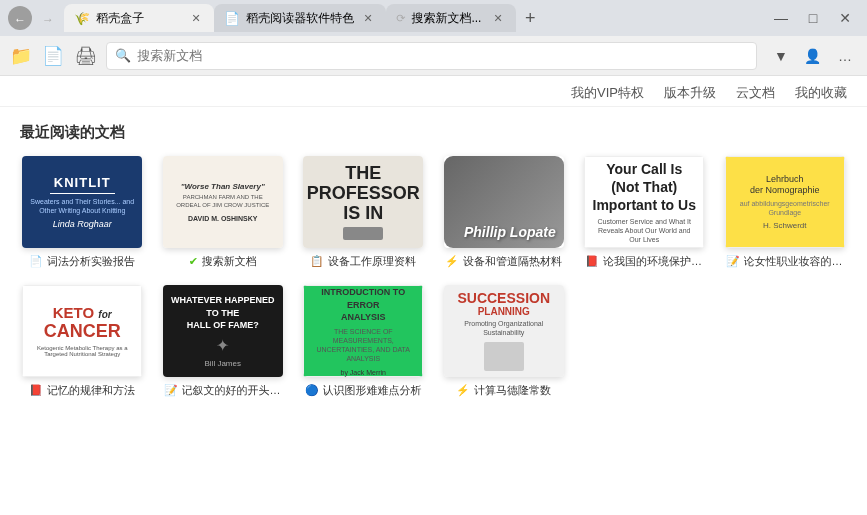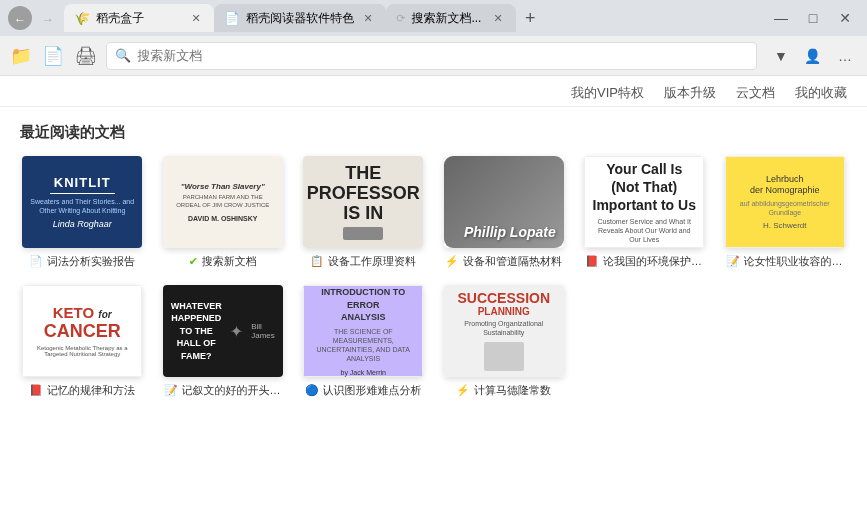--- a/index.html
+++ b/index.html
@@ -74,26 +74,26 @@
     .cover-lehrbuch .lb-title { font-size: 9px; color: #333; text-align: center; line-height: 1.3; }
     .cover-lehrbuch .lb-author { font-size: 8px; color: #555; margin-top: 4px; }
     .cover-lehrbuch .lb-sub { font-size: 7px; color: #777; text-align: center; margin-top: 2px; line-height: 1.3; }
 
     .cover-keto { background: white; display: flex; flex-direction: column; align-items: center; justify-content: center; padding: 6px; width: 100%; height: 100%; border: 1px solid #eee; }
     .cover-keto .kt-title { font-size: 15px; font-weight: 900; color: #c0392b; text-align: center; line-height: 1.1; }
     .cover-keto .kt-for { font-size: 10px; color: #333; font-style: italic; }
     .cover-keto .kt-cancer { font-size: 18px; font-weight: 900; color: #c0392b; text-align: right; }
     .cover-keto .kt-sub { font-size: 6px; color: #555; text-align: center; margin-top: 3px; }
 
-    .cover-halloffame { background: #1a1a1a; display: flex; align-items: center; justify-content: center; padding: 8px; width: 100%; height: 100%; gap: 8px; }
+    .cover-halloffame { background: #1a1a1a; display: flex; flex-direction: column; align-items: center; justify-content: center; padding: 8px; width: 100%; height: 100%; }
     .cover-halloffame .hf-title { font-size: 9px; color: white; text-align: center; line-height: 1.4; font-weight: bold; }
     .cover-halloffame .hf-deco { font-size: 16px; color: #888; margin: 4px 0; }
     .cover-halloffame .hf-author { font-size: 8px; color: #aaa; }
 
-    .cover-intro { background: #c4b5fd; display: flex; flex-direction: column; align-items: center; justify-content: center; padding: 8px; width: 100%; height: 100%; border: 1px solid #eee; }
+    .cover-intro { background: #22c55e; display: flex; flex-direction: column; align-items: center; justify-content: center; padding: 8px; width: 100%; height: 100%; border: 1px solid #eee; }
     .cover-intro .it-title { font-size: 9px; font-weight: bold; color: #333; text-align: center; line-height: 1.4; }
     .cover-intro .it-sub { font-size: 7px; color: #555; text-align: center; margin-top: 3px; line-height: 1.3; }
     .cover-intro .it-author { font-size: 7px; color: #333; margin-top: 6px; }
 
     .cover-succession { background: #f0f0f0; display: flex; flex-direction: column; align-items: center; justify-content: center; padding: 6px; width: 100%; height: 100%; }
     .cover-succession .ss-title { font-size: 14px; font-weight: 900; color: #c0392b; text-align: center; line-height: 1.1; }
     .cover-succession .ss-plan { font-size: 10px; font-weight: 900; color: #c0392b; }
     .cover-succession .ss-sub { font-size: 7px; color: #555; text-align: center; margin-top: 2px; line-height: 1.3; }
     .cover-succession .ss-img { width: 40px; height: 30px; background: #ccc; border-radius: 2px; margin-top: 4px; }
   </style>

